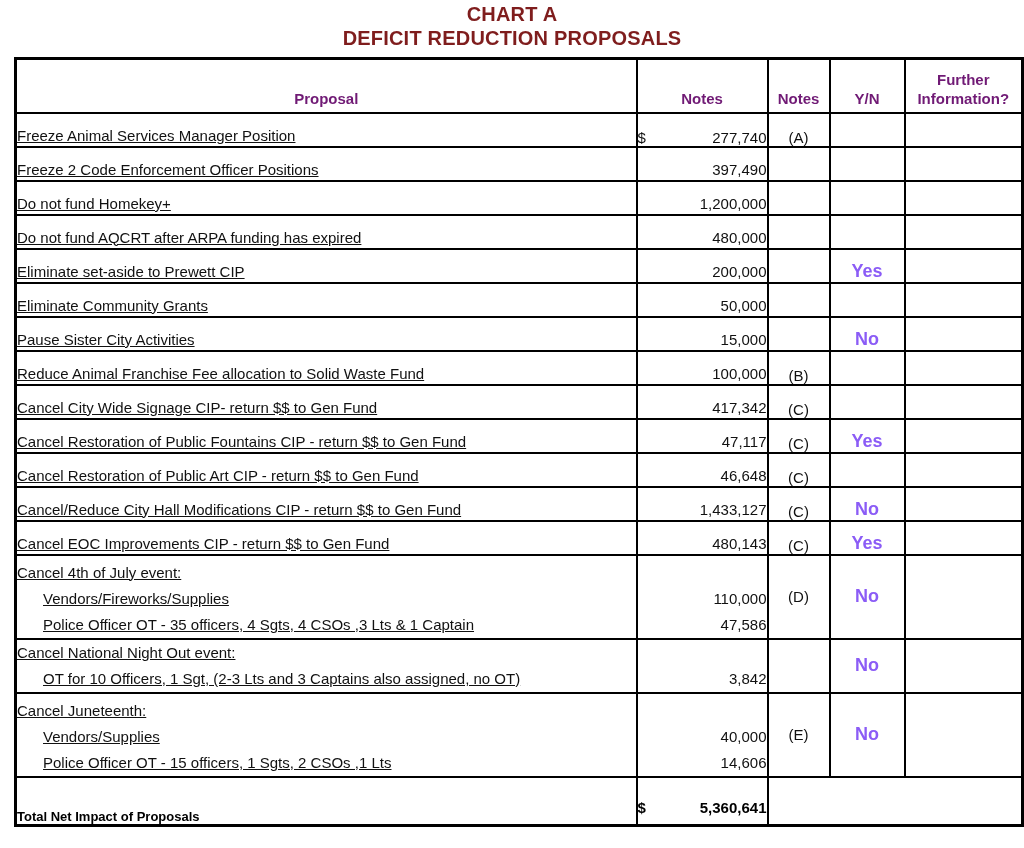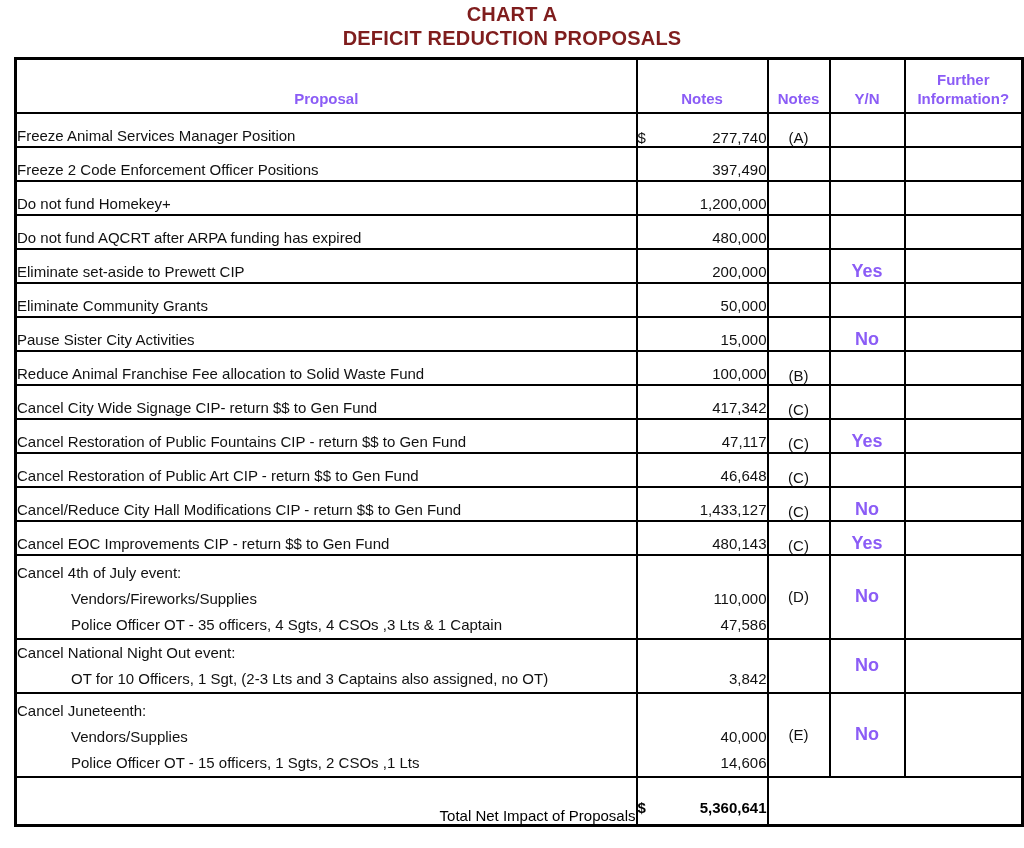--- a/index.html
+++ b/index.html
@@ -16,47 +16,47 @@
     position:absolute;left:14px;top:57px;width:1007px;
     border-collapse:collapse;table-layout:fixed;
     border:3px solid #000;
   }
   table.proposals td,table.proposals th{
     border:2px solid #000;padding:0;overflow:hidden;background:#fff;
   }
   tr.header-row{height:54px;}
   tr.header-row th{
     vertical-align:bottom;text-align:center;font-weight:bold;font-size:15px;
-    padding:2px 2px 4px;color:#8b5cf6;line-height:19px;
+    padding:2px 2px 4px;color:#701a75;line-height:19px;
   }
   tr.single{height:34px;}
   tr.multi2{height:48px;}
   tr.multi3{height:84px;}
   tr.total-row{height:49px;}
 
   td.proposal-cell{vertical-align:bottom;text-align:left;font-size:15px;padding:2px 4px 5px 5px;}
-  .pline{line-height:20px;white-space:nowrap;}
+  .pline{line-height:20px;white-space:nowrap;text-decoration:underline;}
   tr.multi2 .pline,tr.multi3 .pline{line-height:26px;}
-  .pline.indent{padding-left:14px;margin-left:40px;}
+  .pline.indent{padding-left:26px;}
 
   td.cost-cell{vertical-align:bottom;text-align:right;font-size:15px;padding:2px 10px 5px 6px;}
   .cost-line{line-height:20px;}
   tr.multi2 .cost-line,tr.multi3 .cost-line{line-height:26px;}
   .cost-flex{display:flex;justify-content:space-between;align-items:flex-end;}
   .currency{text-align:left;}
 
   td.notes-cell{vertical-align:bottom;text-align:center;font-size:15px;padding:0 0 6px;}
   tr.multi2 td.notes-cell,tr.multi3 td.notes-cell{vertical-align:middle;padding-bottom:0;}
 
   td.yn-cell{vertical-align:bottom;text-align:center;font-size:18px;font-weight:bold;color:#8b5cf6;padding:0 0 4px;}
   tr.multi2 td.yn-cell,tr.multi3 td.yn-cell{vertical-align:middle;padding-bottom:0;}
 
   td.further-cell{background:#fff;}
 
-  td.total-label{vertical-align:bottom;text-align:right;font-weight:normal;font-size:15px;padding:2px 6px 8px;color:#000;}
+  td.total-label{vertical-align:bottom;text-align:left;font-weight:bold;font-size:13px;padding:2px 6px 8px;color:#000;}
   tr.total-row td.cost-cell{font-weight:bold;padding-bottom:8px;color:#000;}
 </style>
 </head>
 <body>
 
 <div class="page">
 
   <div class="title-block">
     <div>CHART A</div>
     <div>DEFICIT REDUCTION PROPOSALS</div>

